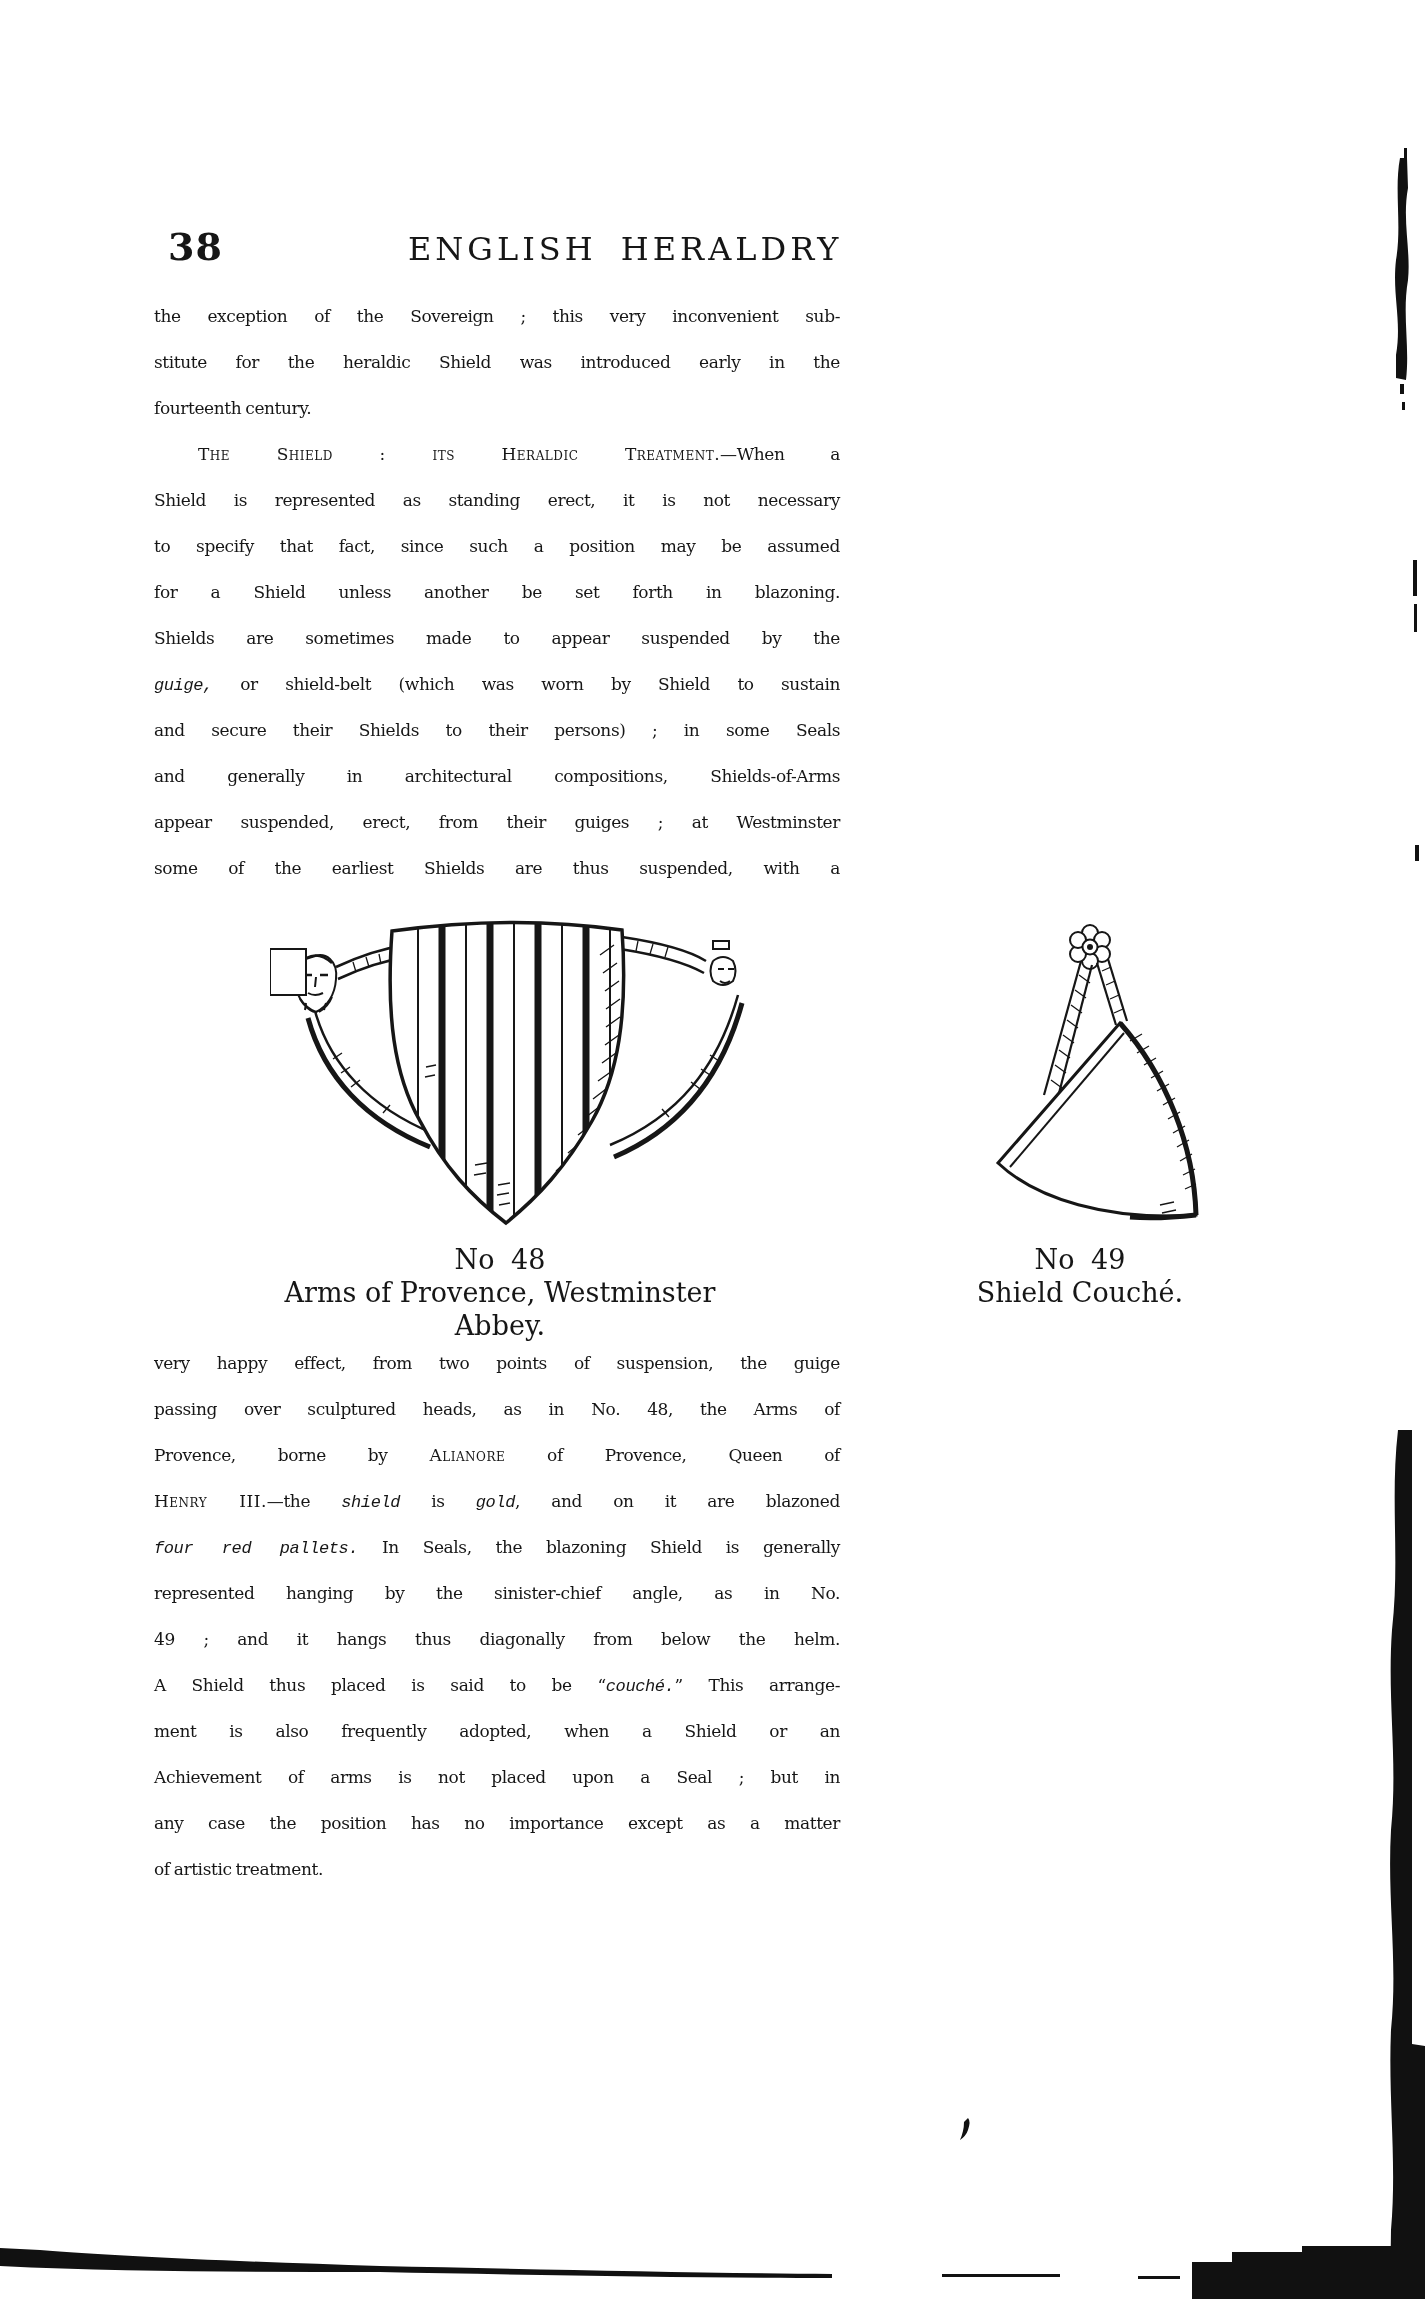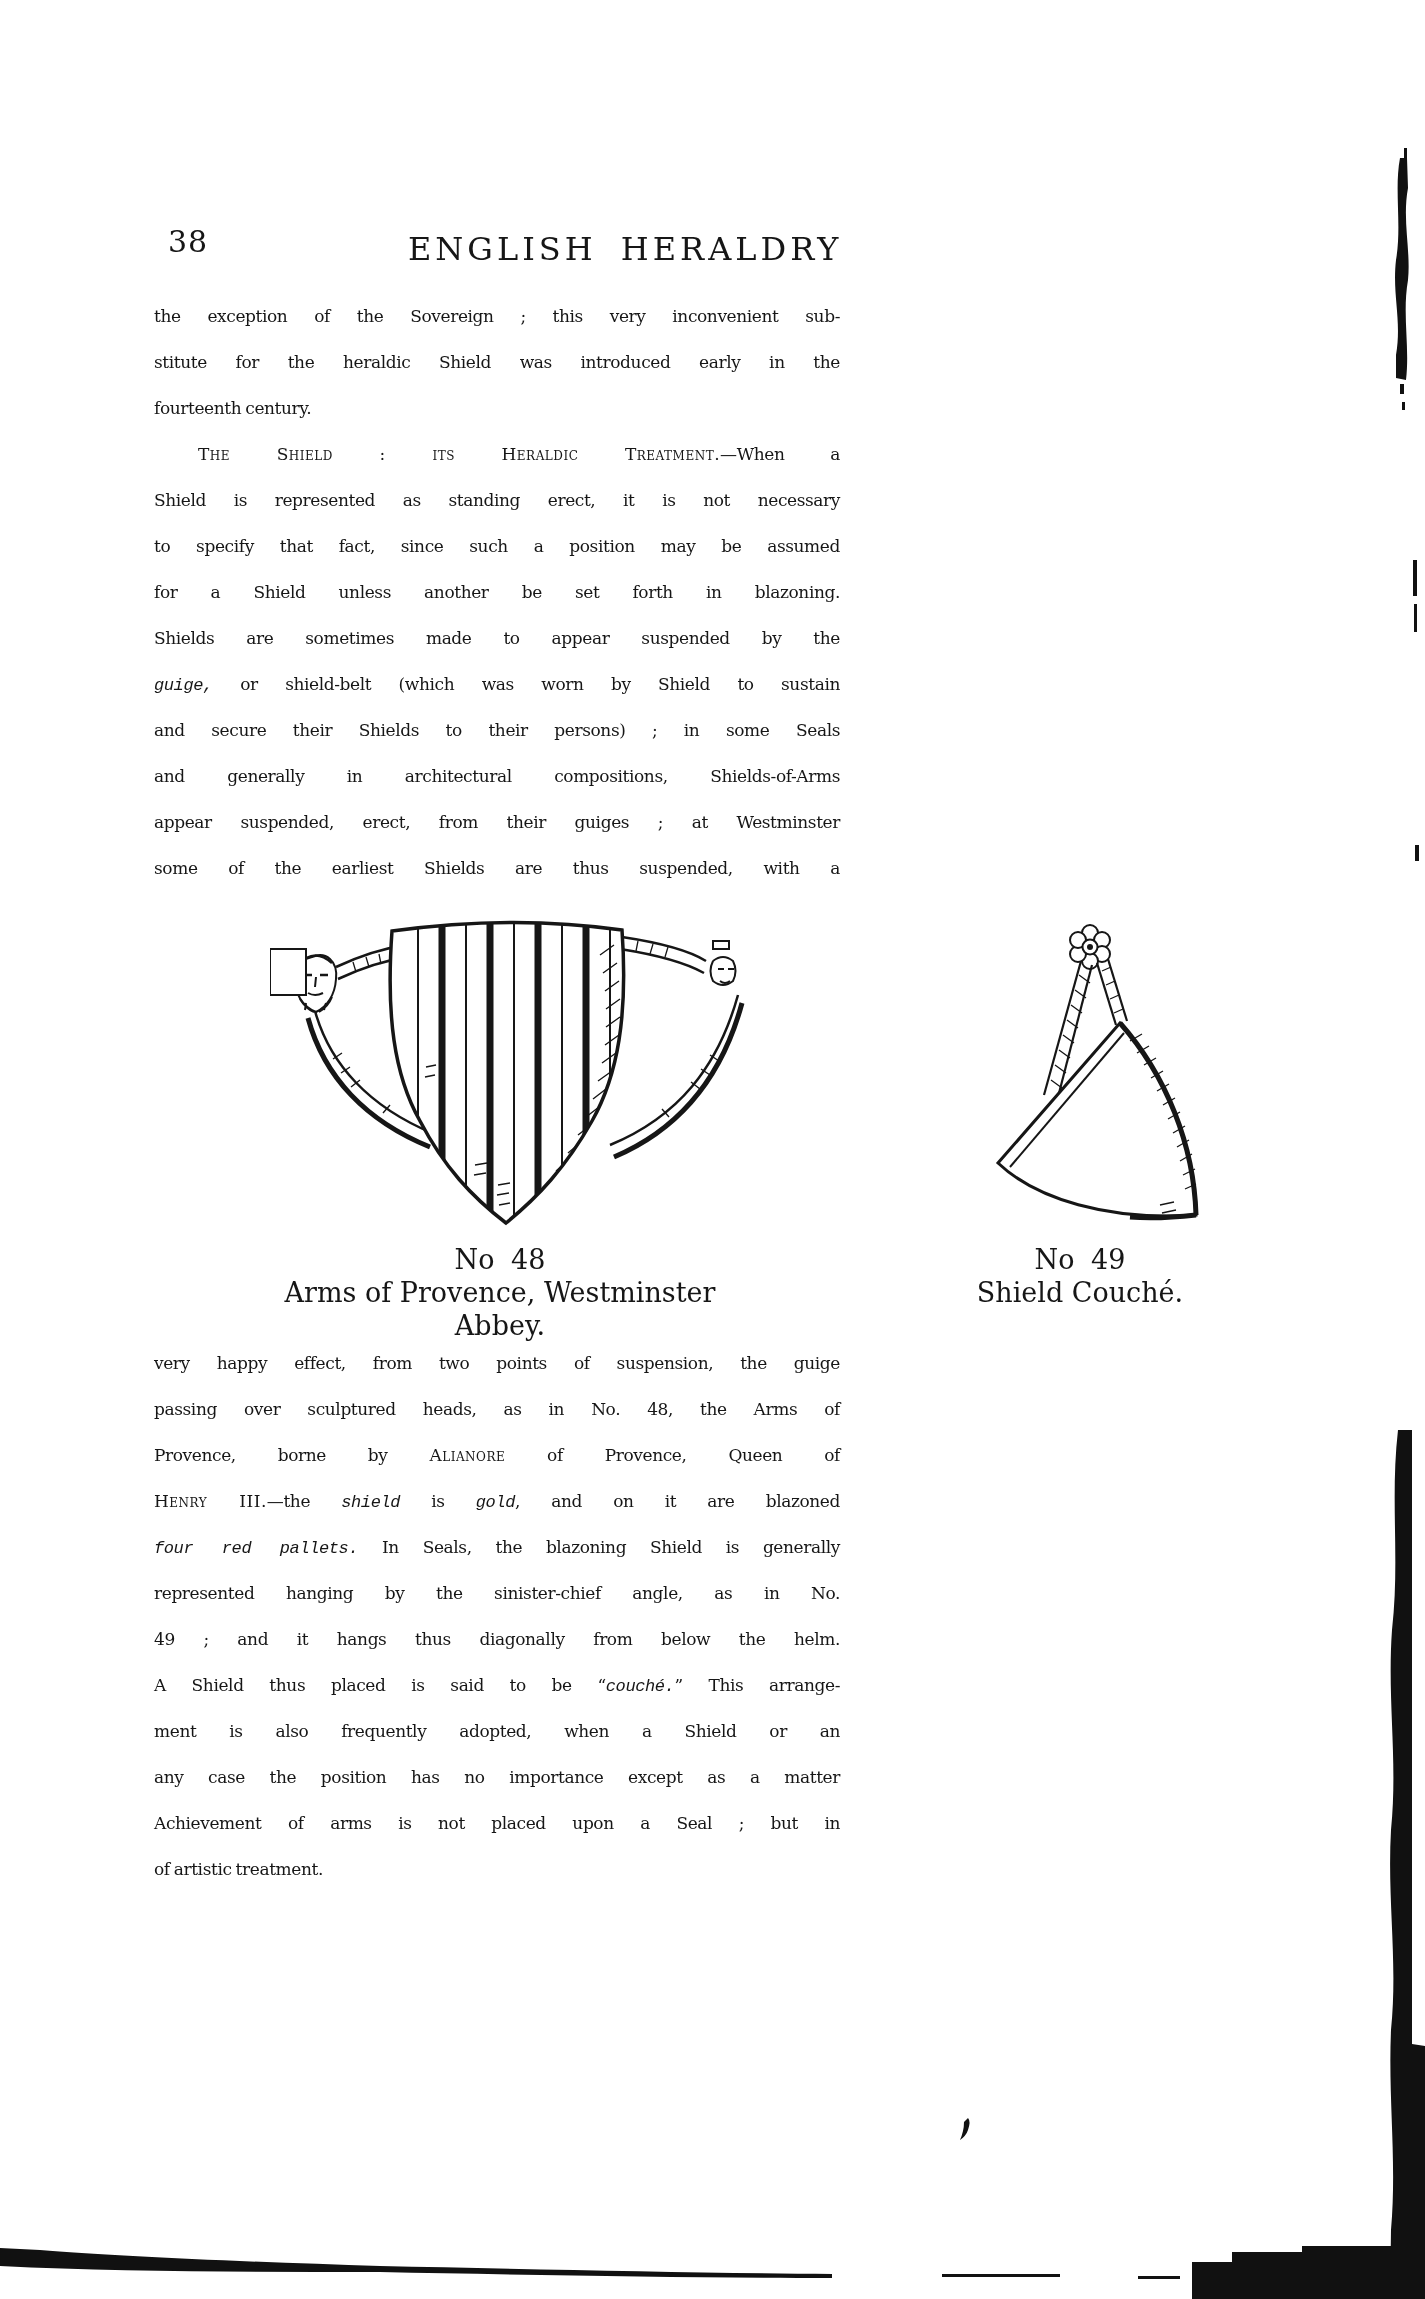--- a/index.html
+++ b/index.html
@@ -6,21 +6,21 @@
   .page{
     position:relative;
     width:1425px;height:2299px;
     background:#ffffff;
     overflow:hidden;
     font-family:"DejaVu Serif","Liberation Serif",serif;
     color:#161616;
   }
   .pagenum{
     position:absolute;left:168px;top:224px;
-    font-size:30px;letter-spacing:1px;
+    font-size:38px;letter-spacing:1px;font-weight:bold;
   }
   .running-header{
     position:absolute;left:408px;top:230px;
     font-size:32px;letter-spacing:4px;word-spacing:10px;
     font-weight:500;
   }
   .textblock{
     position:absolute;left:154px;width:686px;
     font-size:17px;line-height:46px;
     letter-spacing:-0.4px;word-spacing:-1px;
@@ -169,22 +169,22 @@
   <div class="textblock" id="block2">
       <div class="line"><span>very happy effect, from two points of suspension, the guige</span></div>
       <div class="line"><span>passing over sculptured heads, as in No. 48, the Arms of</span></div>
       <div class="line"><span>Provence, borne by </span><span class="smallcaps">Alianore</span><span> of Provence, Queen of</span></div>
       <div class="line"><span class="smallcaps">Henry III.</span><span>—the </span><span class="italic">shield</span><span> is </span><span class="italic">gold</span><span>, and on it are blazoned</span></div>
       <div class="line"><span class="italic">four red pallets.</span><span>  In Seals, the blazoning Shield is generally</span></div>
       <div class="line"><span>represented hanging by the sinister-chief angle, as in No.</span></div>
       <div class="line"><span>49 ; and it hangs thus diagonally from below the helm.</span></div>
       <div class="line"><span>A Shield thus placed is said to be “</span><span class="italic">couché.</span><span>”  This arrange-</span></div>
       <div class="line"><span>ment is also frequently adopted, when a Shield or an</span></div>
+      <div class="line"><span>Achievement of arms is not placed upon a Seal ; but in</span></div>
       <div class="line"><span>any case the position has no importance except as a matter</span></div>
-      <div class="line"><span>Achievement of arms is not placed upon a Seal ; but in</span></div>
       <div class="line short"><span>of artistic treatment.</span></div>
     </div>
 
   <svg class="artifacts" width="1425" height="2299" viewBox="0 0 1425 2299">
     <g fill="#111" stroke="none">
       <path d="M1400,158 C1394,190 1402,225 1396,260 C1392,295 1402,320 1396,355 L1396,378 L1406,380 C1410,345 1402,315 1408,280 C1411,250 1402,220 1408,188 L1407,158 Z"></path>
       <rect x="1404" y="148" width="3" height="14"></rect>
       <rect x="1400" y="384" width="4" height="10"></rect>
       <rect x="1402" y="402" width="3" height="8"></rect>
       <rect x="1413" y="560" width="4" height="36"></rect>

